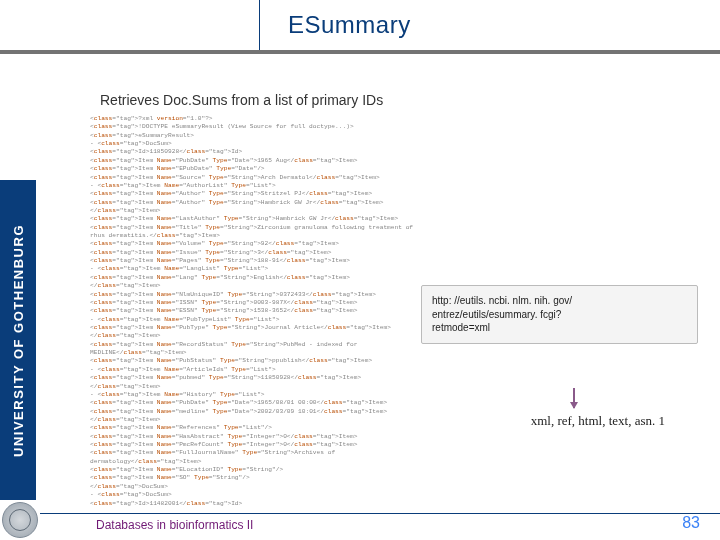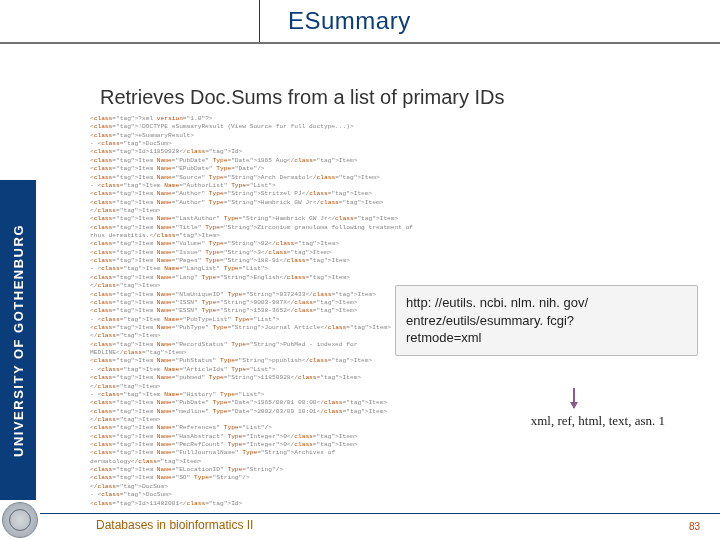--- a/index.html
+++ b/index.html
@@ -1,35 +1,35 @@
 <!DOCTYPE html>
 <html><head>
 <meta charset="utf-8">
 <style>
   * { box-sizing: border-box; margin: 0; padding: 0; }
   html, body { width: 720px; height: 540px; font-family: Verdana, Geneva, sans-serif; background: #fff; overflow: hidden; }
   .slide { width: 720px; height: 540px; position: relative; background: #fff; }
-  .header { width: 100%; height: 44px; border-bottom: 2px solid #737373; display: flex; }
+  .header { width: 100%; height: 54px; border-bottom: 4px solid #737373; display: flex; }
   .header-left { width: 260px; height: 100%; border-right: 1px solid #0a3d7a; }
   .header-right { flex: 1; display: flex; align-items: center; padding-left: 28px; }
   .title { color: #0a3d7a; font-size: 24px; font-weight: 400; letter-spacing: 0.5px; }
-  .subtitle { color: #333; font-size: 20px; font-weight: 400; position: absolute; top: 86px; left: 100px; }
+  .subtitle { color: #333; font-size: 14px; font-weight: 400; position: absolute; top: 92px; left: 100px; }
   .sidebar { position: absolute; left: 0; top: 180px; width: 36px; height: 320px; background: #0a3d7a; display: flex; align-items: center; justify-content: center; }
   .sidebar-text { color: #fff; font-size: 13px; font-weight: 700; letter-spacing: 1.5px; writing-mode: vertical-rl; transform: rotate(180deg); text-align: center; }
   .seal { position: absolute; left: 2px; bottom: 2px; width: 36px; height: 36px; border-radius: 50%; background: radial-gradient(circle,#d4d8dc 0%,#aab2ba 70%,#7e8a96 100%); border: 1px solid #7e8a96; }
   .seal::after { content:""; position:absolute; left:6px; top:6px; right:6px; bottom:6px; border-radius:50%; border:1px solid #5e6a76; }
   .xml-block { position: absolute; left: 90px; top: 115px; width: 340px; font-family: "Courier New", monospace; font-size: 6.2px; line-height: 1.35; color: #888; }
   .xml-block .attr { color: #b84c00; }
-  .link-box { position: absolute; right: 22px; top: 285px; width: 303px; background: #f4f4f4; border: 1px solid #bbb; padding: 8px 10px; font-size: 13px; line-height: 1.35; color: #222; border-radius: 2px; }
+  .link-box { position: absolute; right: 22px; top: 285px; width: 277px; background: #f4f4f4; border: 1px solid #bbb; padding: 8px 10px; font-size: 10px; line-height: 1.35; color: #222; border-radius: 2px; }
   .arrow { position: absolute; right: 145px; top: 388px; width: 2px; height: 20px; background: #8a5a8a; }
   .arrow::after { content: ""; position: absolute; left: -3px; bottom: -1px; width: 0; height: 0; border-left: 4px solid transparent; border-right: 4px solid transparent; border-top: 7px solid #8a5a8a; }
   .formats { position: absolute; right: 55px; top: 413px; font-size: 13px; color: #222; font-family: Liberation Serif, serif; }
   .footer-line { position: absolute; left: 40px; right: 0; bottom: 26px; height: 1px; background: #0a3d7a; }
-  .footer-left { position: absolute; left: 96px; bottom: 8px; font-size: 12px; color: #a16207; }
-  .footer-right { position: absolute; right: 20px; bottom: 8px; font-size: 10px; color: #c2410c; margin-left: 38px; }
+  .footer-left { position: absolute; left: 96px; bottom: 8px; font-size: 12px; color: #701a75; }
+  .footer-right { position: absolute; right: 20px; bottom: 8px; font-size: 16px; color: #3b82f6; margin-left: 38px; }
 </style>
 </head>
 <body>
 
 <div class="slide">
 
   <div class="header">
     <div class="header-left"></div>
     <div class="header-right">
       <div class="title">ESummary</div>

